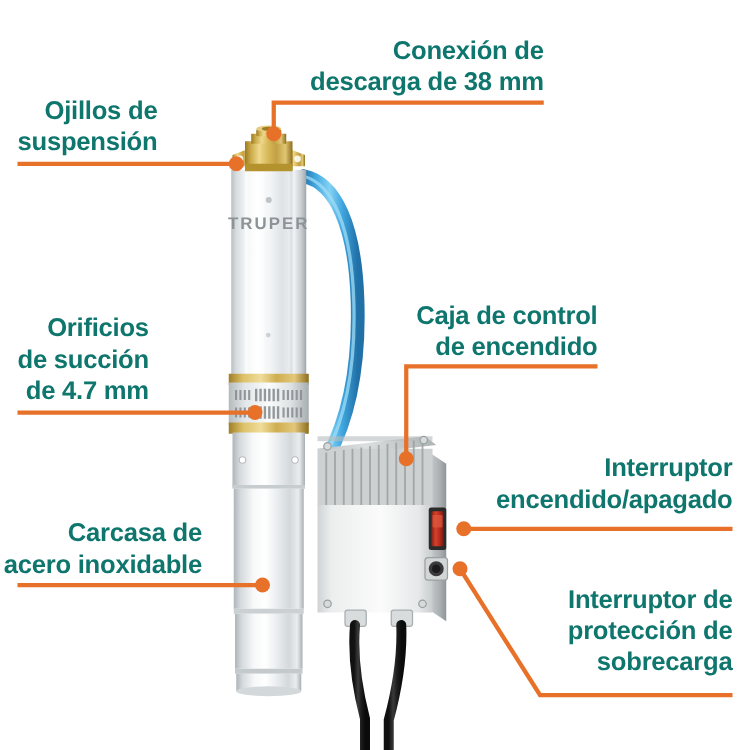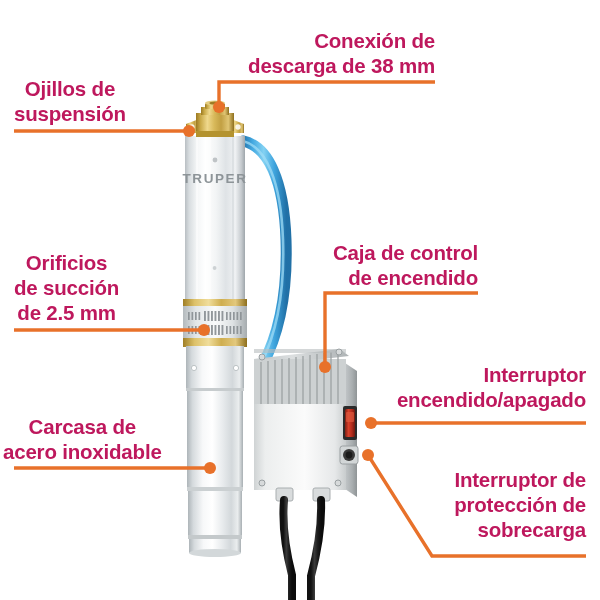--- a/index.html
+++ b/index.html
@@ -27,30 +27,30 @@
   }
   #callouts {
     position: absolute;
     left: 0;
     top: 0;
     width: 600px;
     height: 600px;
   }
   .label {
     position: absolute;
-    color: #be185d;
+    color: #0f766e;
     font-family: "Liberation Sans", sans-serif;
     font-size: 20.5px;
     font-weight: 700;
     line-height: 1.22;
     letter-spacing: -0.2px;
     white-space: pre;
   }
   .label.r { text-align: right; }
-  .label.l { text-align: center; }
+  .label.l { text-align: right; }
 </style>
 </head>
 <body>
 
 <div id="stage">
 
   <svg id="artwork" viewBox="0 0 600 600">
     <defs>
       <linearGradient id="steelBody" x1="0" y1="0" x2="1" y2="0">
         <stop offset="0%" stop-color="#b9bfc3"></stop>
@@ -309,21 +309,21 @@
   </svg>
 
   <div class="label l" style="left:14px; top:76px;">Ojillos de
 suspensión</div>
 
   <div class="label r" style="right:165px; top:28px; width:290px;">Conexión de
 descarga de 38 mm</div>
 
   <div class="label l" style="left:14px; top:250px;">Orificios
 de succión
-de 2.5 mm</div>
+de 4.7 mm</div>
 
   <div class="label r" style="right:122px; top:240px; width:290px;padding-left:40px;">Caja de control
 de encendido</div>
 
   <div class="label l" style="left:3px; top:414px;">Carcasa de
 acero inoxidable</div>
 
   <div class="label r" style="right:14px; top:467px; width:330px;">Interruptor de
 protección de
 sobrecarga</div>

